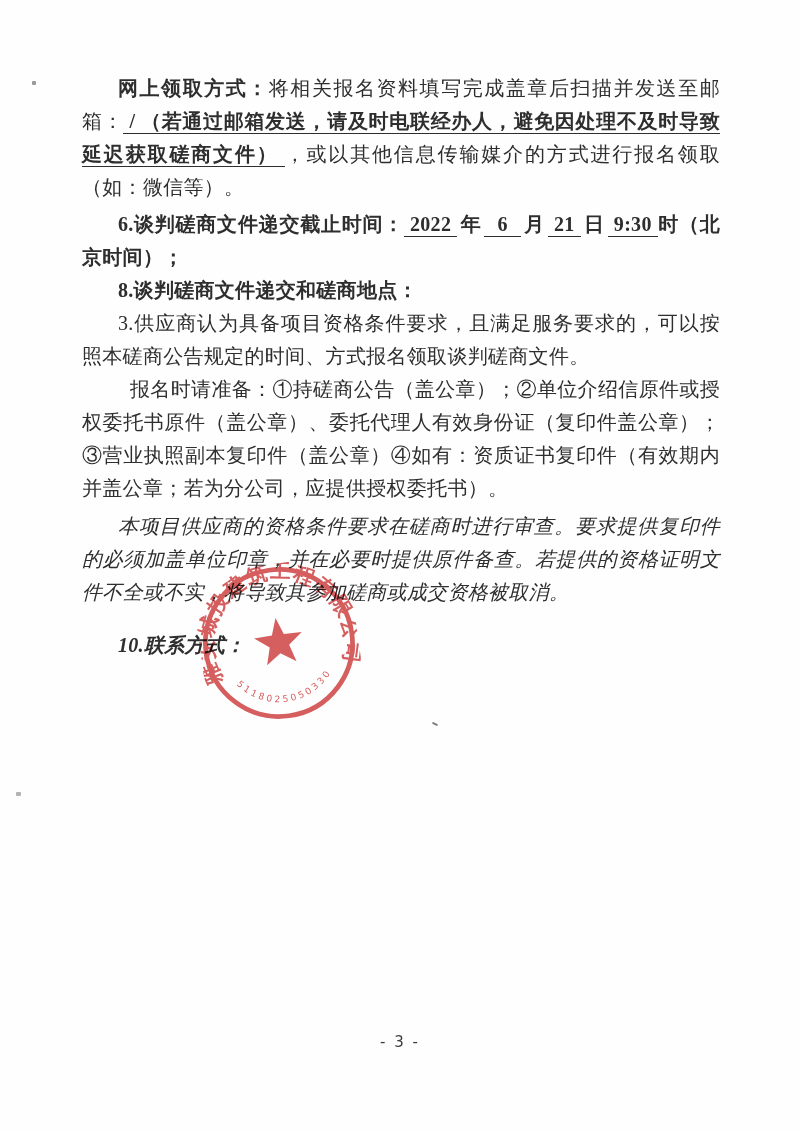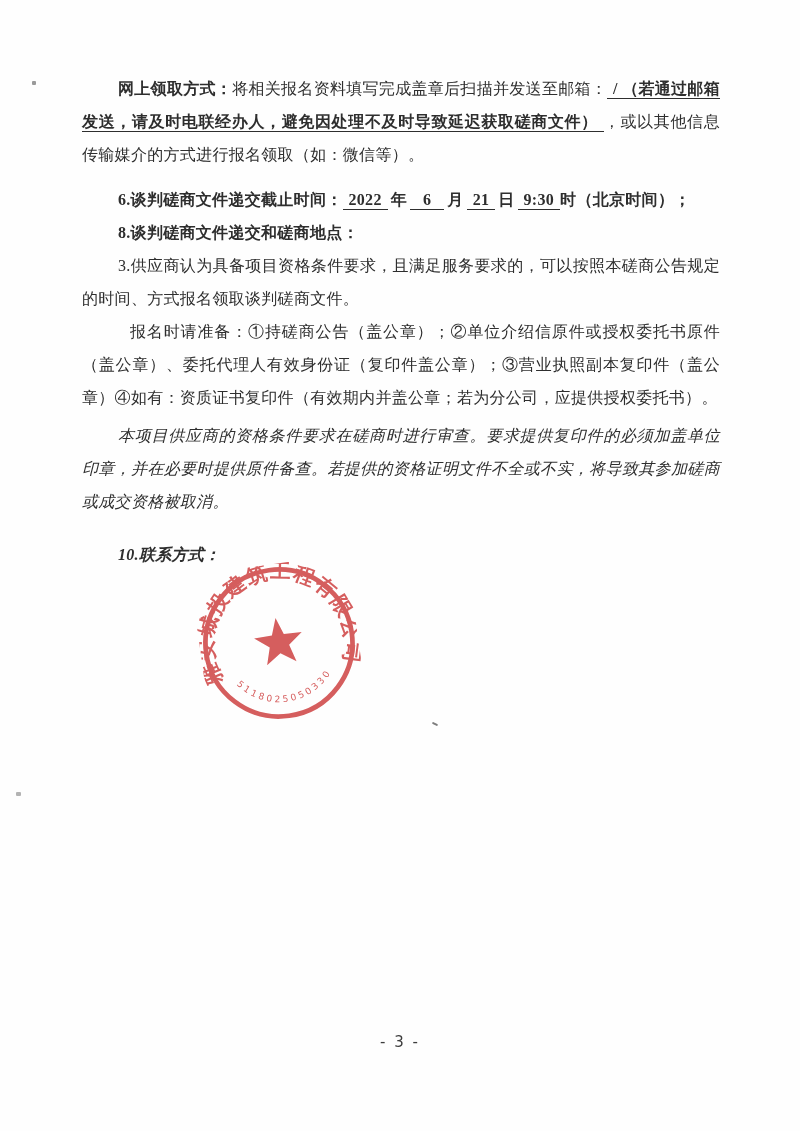--- a/index.html
+++ b/index.html
@@ -8,29 +8,29 @@
     width: 800px; height: 1131px;
     position: relative;
     font-family: "Liberation Serif", "DejaVu Serif", serif;
     color: #2e2e2e;
     overflow: hidden;
   }
   .page { position: absolute; inset: 0; background: #fefefe; }
   .content {
     position: absolute;
     left: 82px; top: 72px; width: 638px;
-    font-size: 16px;
+    font-size: 20px;
     line-height: 33px;
     text-align: justify;
     letter-spacing: 0.3px;
   }
   p { margin: 0; }
   .indent2 { text-indent: 36px; }
   .indent3 { text-indent: 48px; }
-  .mt12 { margin-top: 12px; }
+  .mt12 { margin-top: 4px; }
   .mt5  { margin-top: 5px; font-style: italic; }
   .mt4  { margin-top: 20px; font-style: italic; }
   .bold { font-weight: bold; }
   .ul {
     border-bottom: 1.6px solid #2e2e2e;
     padding: 0 6px 0.5px 6px;
   }
   .ul-wide { padding: 0 13px 0.5px 13px; }
   .unit { margin: 0 3px; }
   .contact { margin-top: 13px; padding-left: 36px; }

